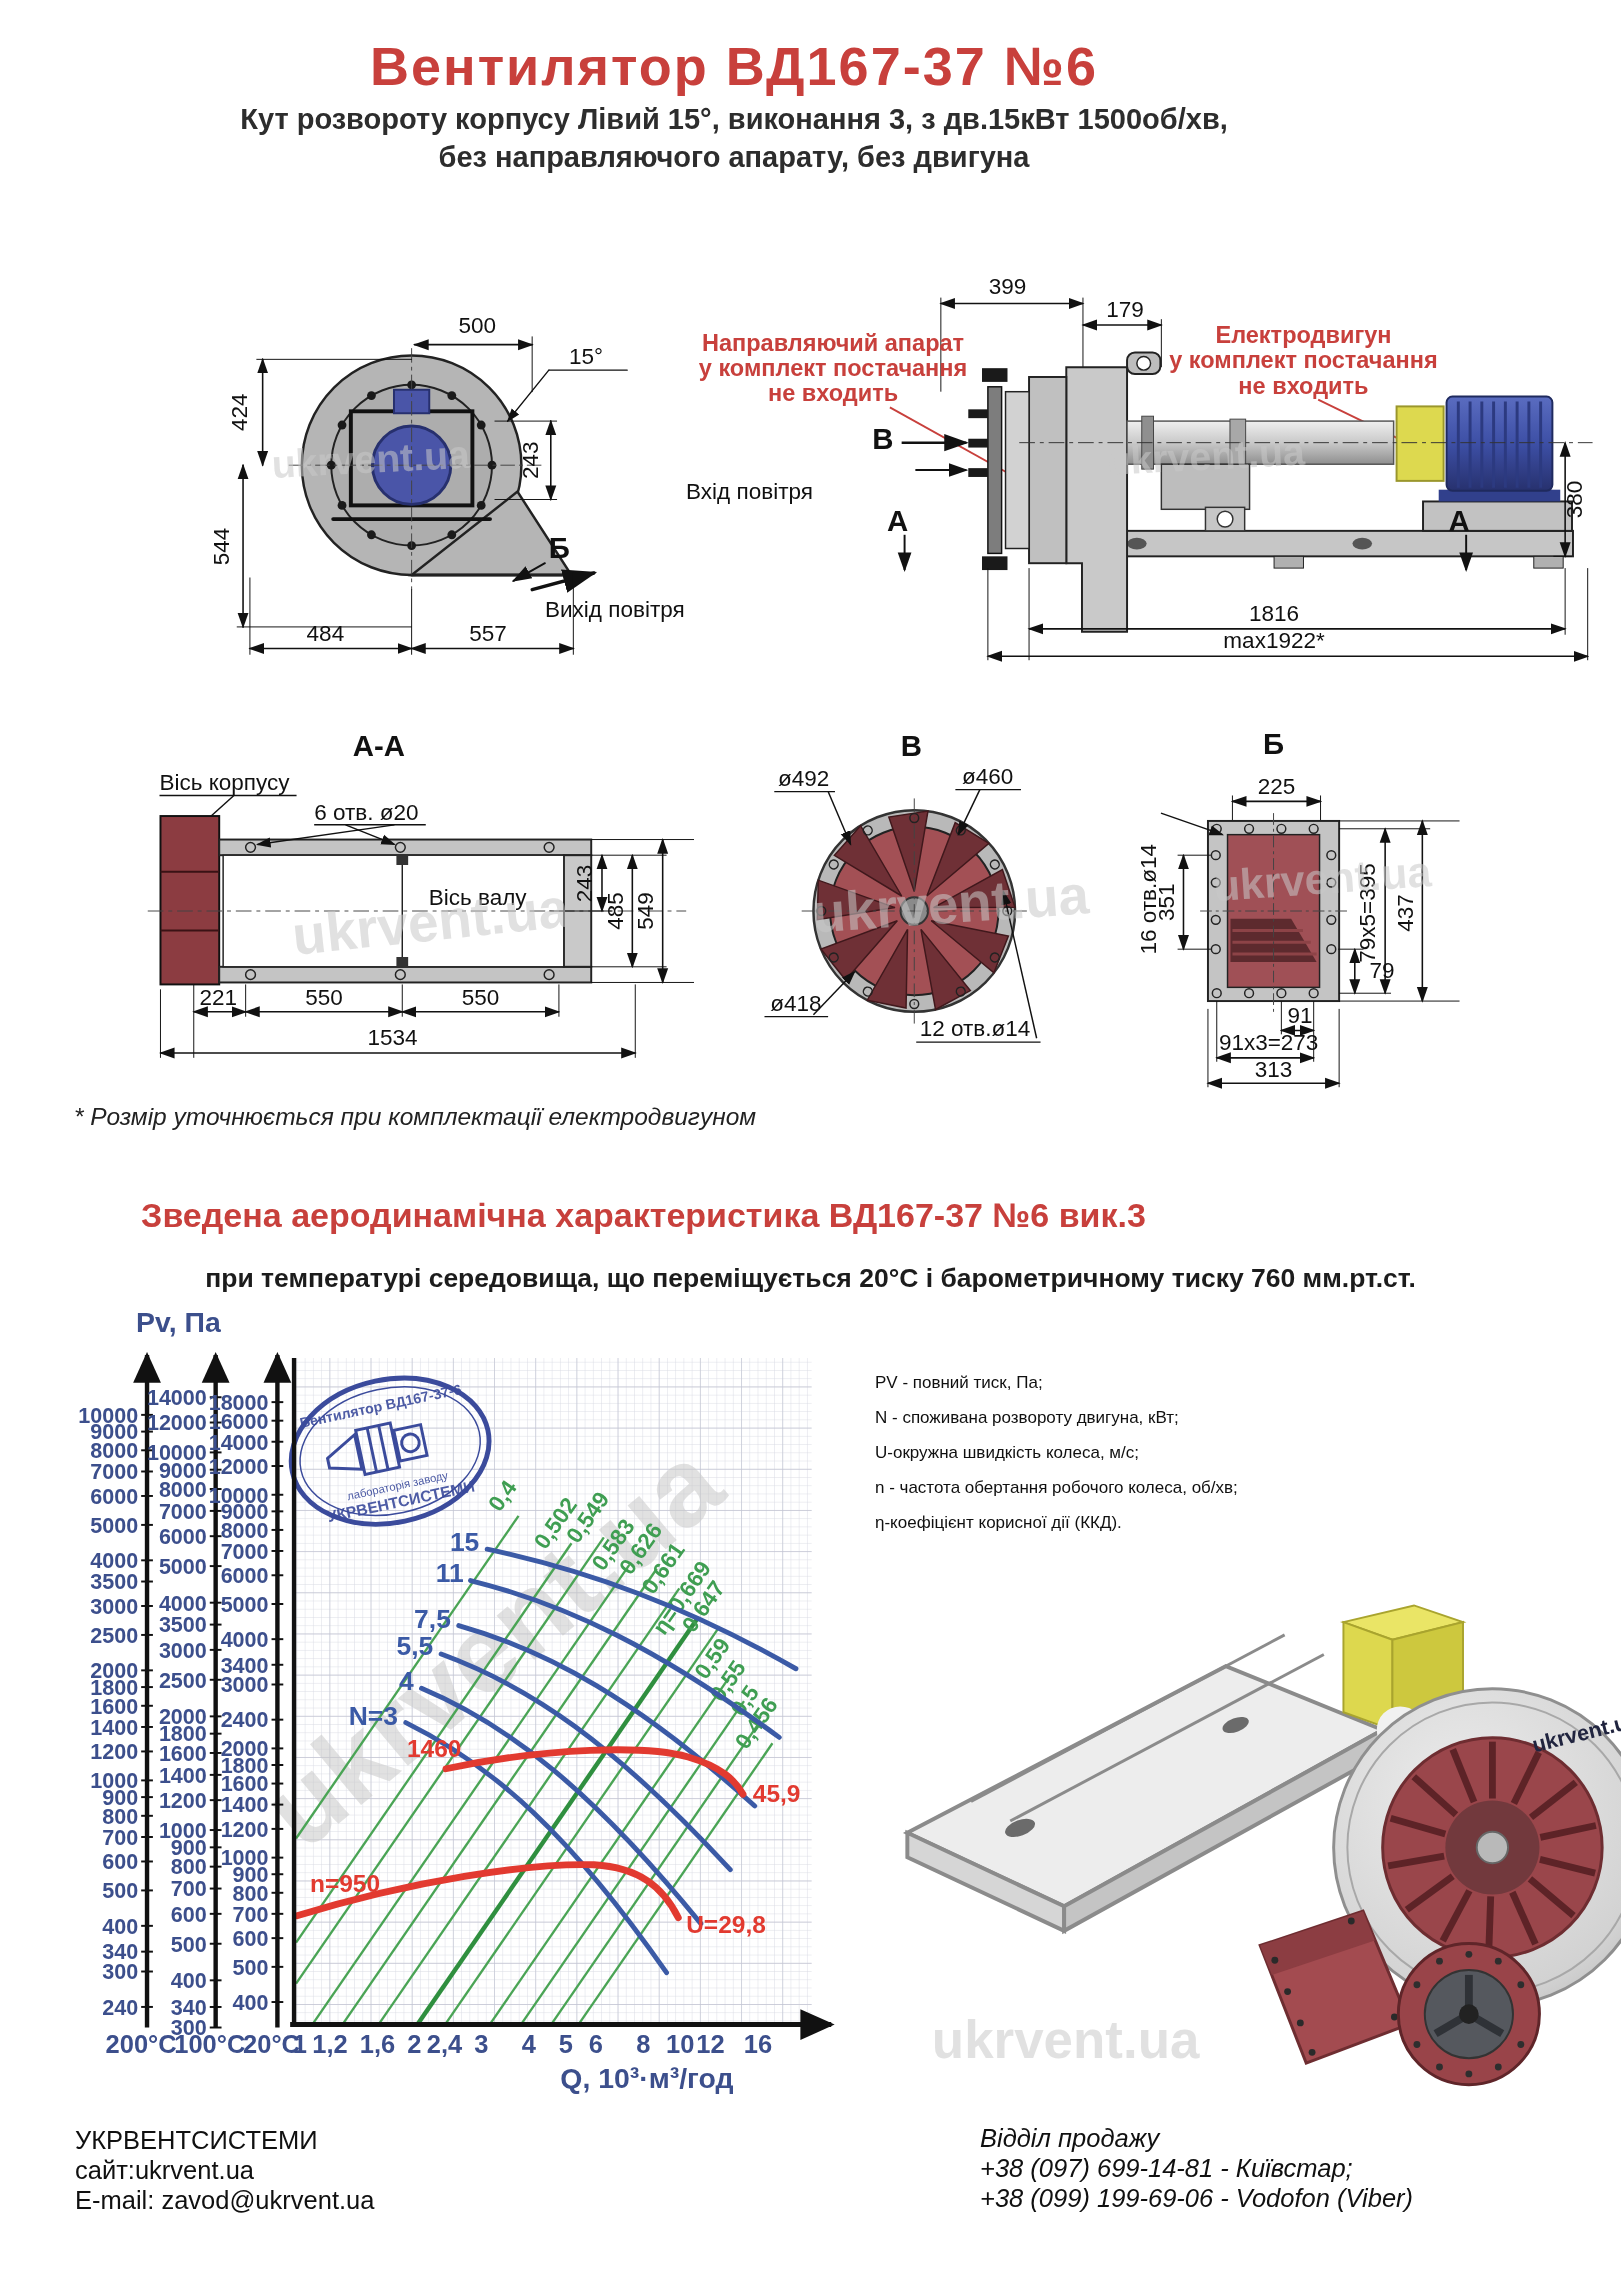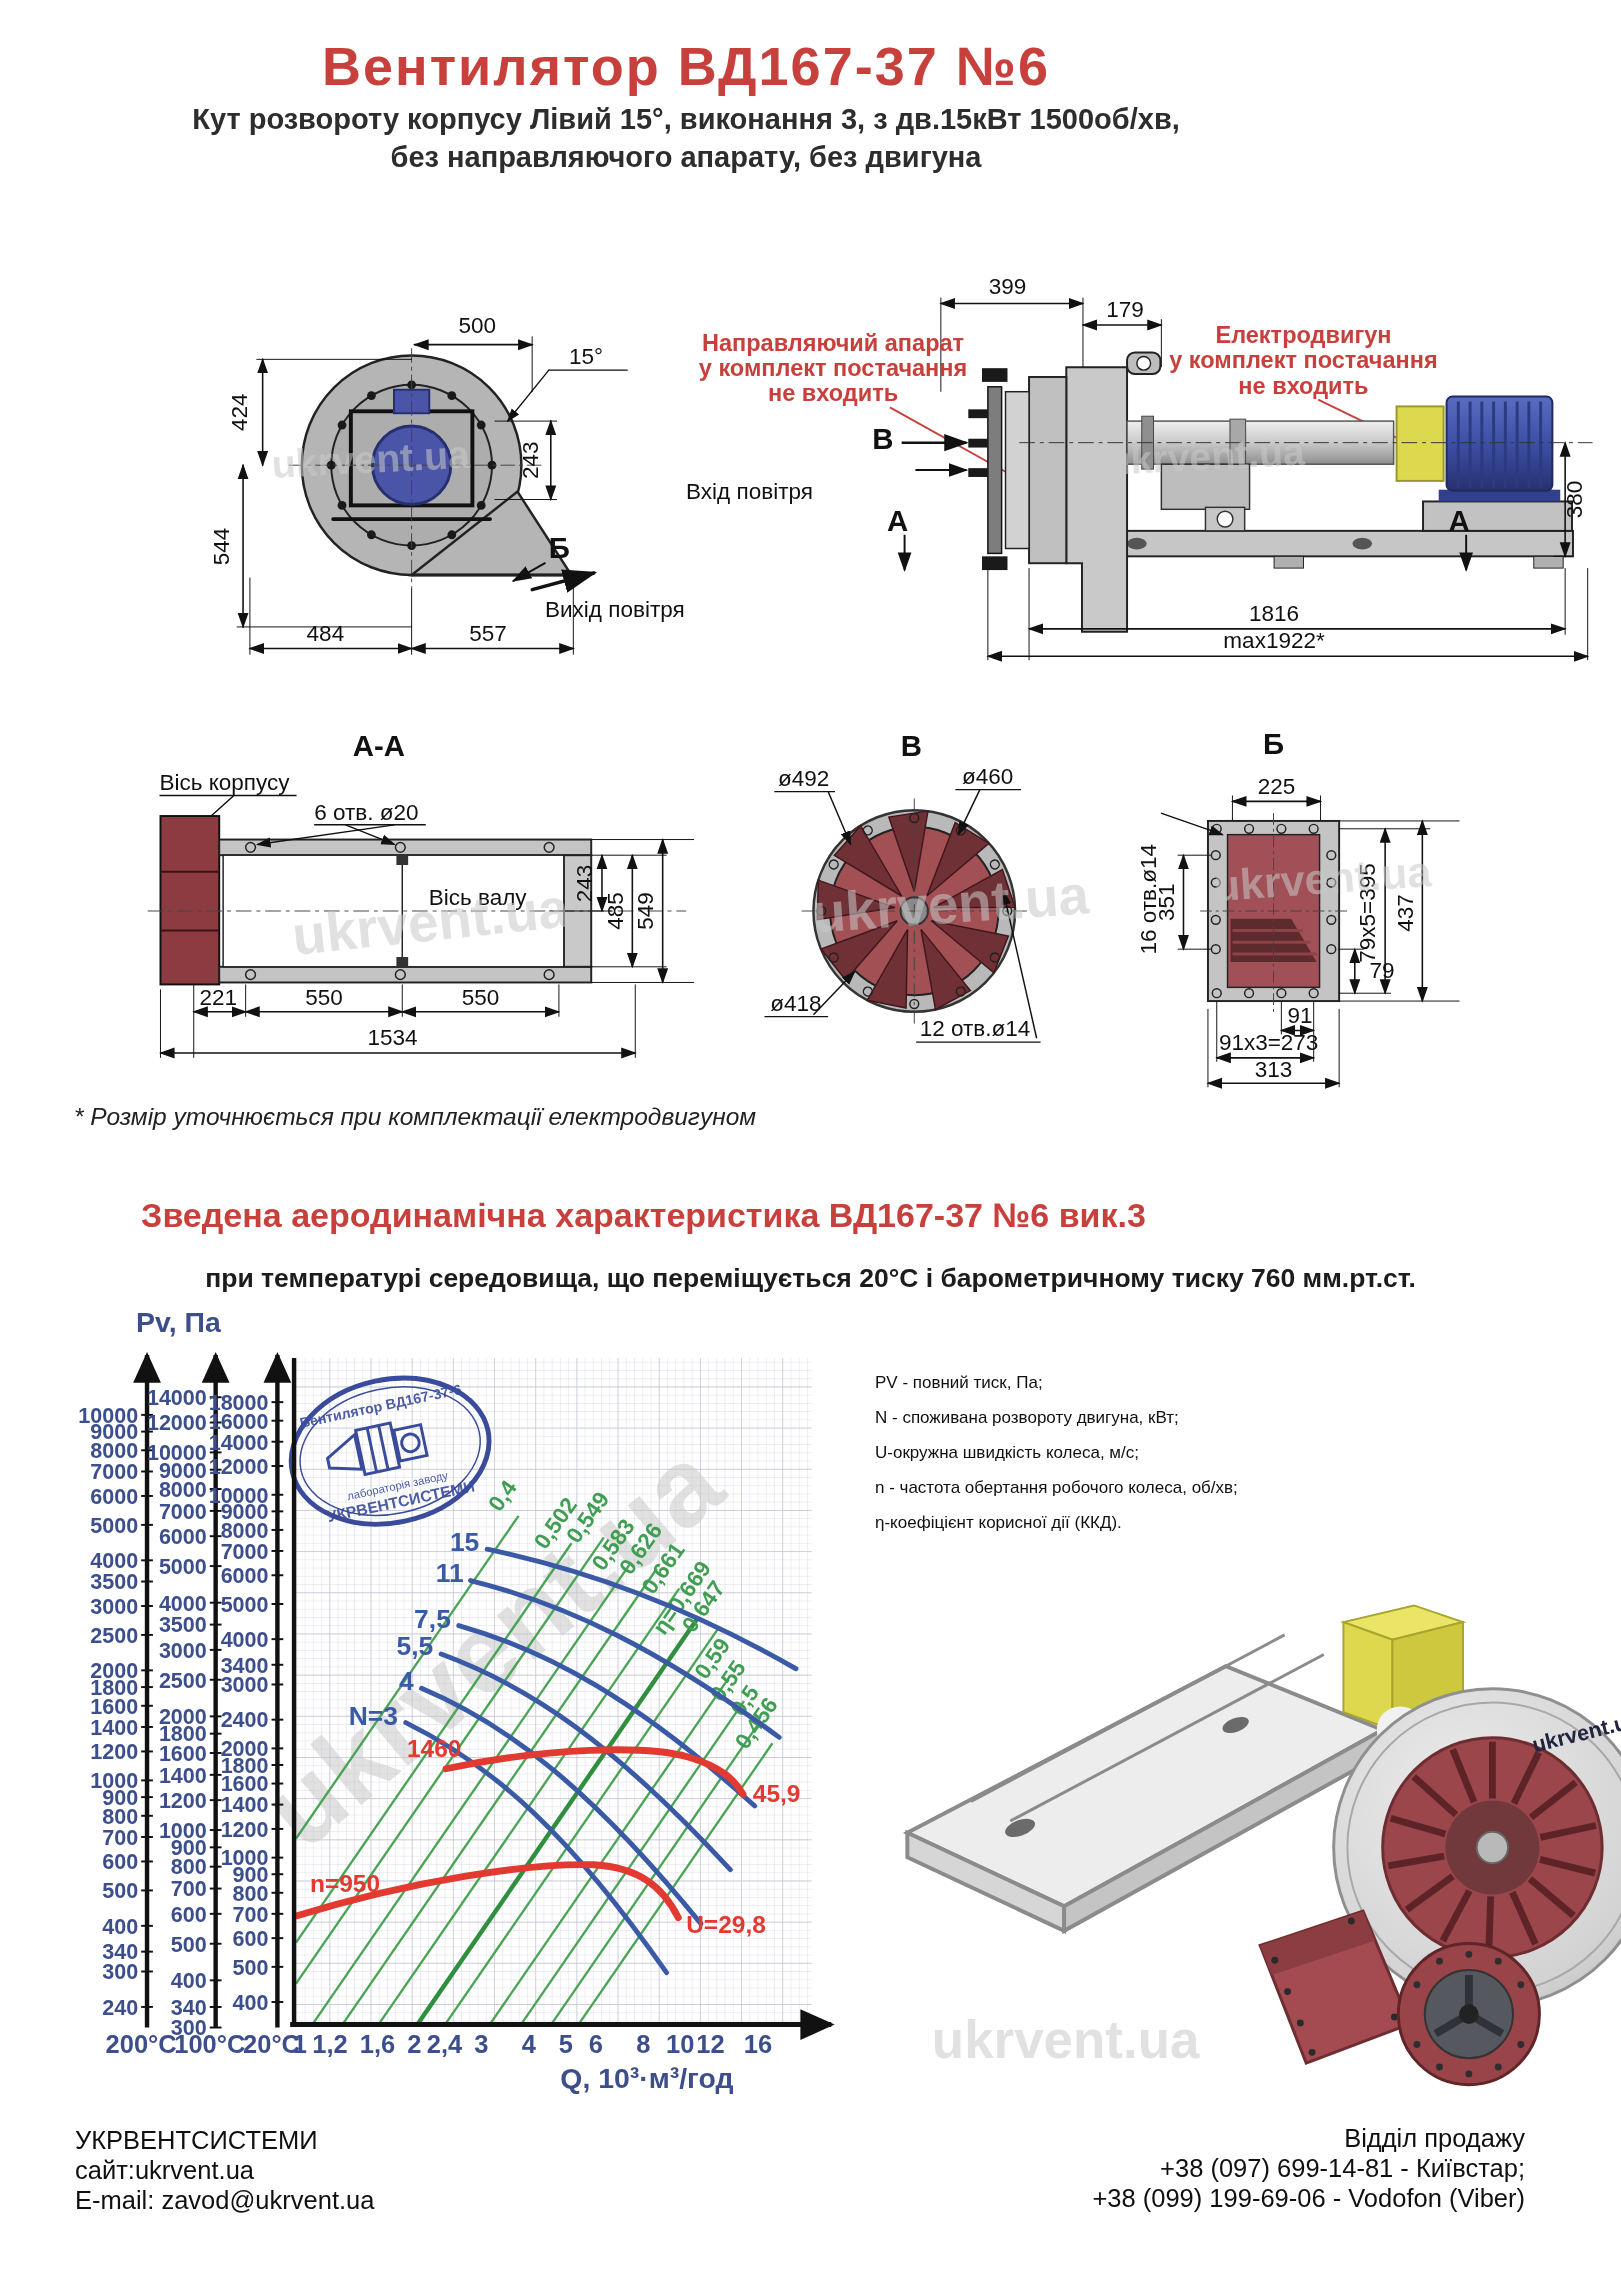--- a/index.html
+++ b/index.html
@@ -1,35 +1,35 @@
 <!DOCTYPE html>
 <html><head>
 <meta charset="utf-8">
 <style>
   html,body{margin:0;padding:0;background:#9a9a9a;}
   .page{position:relative;width:1621px;height:2293px;background:#ffffff;margin:0 auto;
         font-family:"Liberation Sans",sans-serif;overflow:hidden;}
   .abs{position:absolute;}
   svg text{font-family:"Liberation Sans",sans-serif;}
   
-  .hdr{position:absolute;top:35px;left:0;width:1372px;text-align:center;}
+  .hdr{position:absolute;top:35px;left:0;width:1372px;text-align:center;padding-left:48px;}
   .hdr .t{font-size:54px;font-weight:bold;color:#c8403c;letter-spacing:2px;}
   .hdr .s{font-size:29px;font-weight:bold;color:#2d2d2d;line-height:38px;margin-top:3px;}
   
   .ct1{position:absolute;top:1196px;left:0;width:1287px;text-align:center;
        font-size:34px;font-weight:bold;color:#c8403c;}
   .ct2{position:absolute;top:1239px;left:0;width:1621px;text-align:center;
        font-size:26.5px;font-weight:bold;color:#1c1c1c;margin-top:24px;}
   .fnote{position:absolute;top:1103px;left:74px;font-size:24.5px;color:#222;font-style:italic;}
   
   .legend{position:absolute;top:1365px;left:875px;font-size:17px;line-height:35px;color:#101010;}
   
   .fl{position:absolute;top:2125px;left:75px;font-size:25.5px;line-height:30px;color:#101010;}
-  .fr{position:absolute;top:2123px;left:980px;width:545px;text-align:right;
-      font-size:25.5px;line-height:30px;color:#101010;}
+  .fr{position:absolute;top:2123px;left:980px;width:545px;
+      font-size:25.5px;line-height:30px;color:#101010;font-style:italic;}
   
   .dt{font-size:23px;fill:#111;}
   .dtt{font-size:30px;font-weight:bold;fill:#111;}
   .red{font-size:24px;font-weight:bold;fill:#c8403c;}
   .wm{font-weight:bold;fill:#c9c9c9;opacity:.55;}
   .sn{font-size:22px;font-weight:bold;fill:#3c4f8c;}
   .snx{font-size:26px;font-weight:bold;fill:#3c4f8c;}
   .axl{font-size:29px;font-weight:bold;fill:#3c4f8c;}
   .gl{font-size:23px;font-weight:bold;fill:#3f9e52;}
   .bl{font-size:27px;font-weight:bold;fill:#3b5aa6;}

